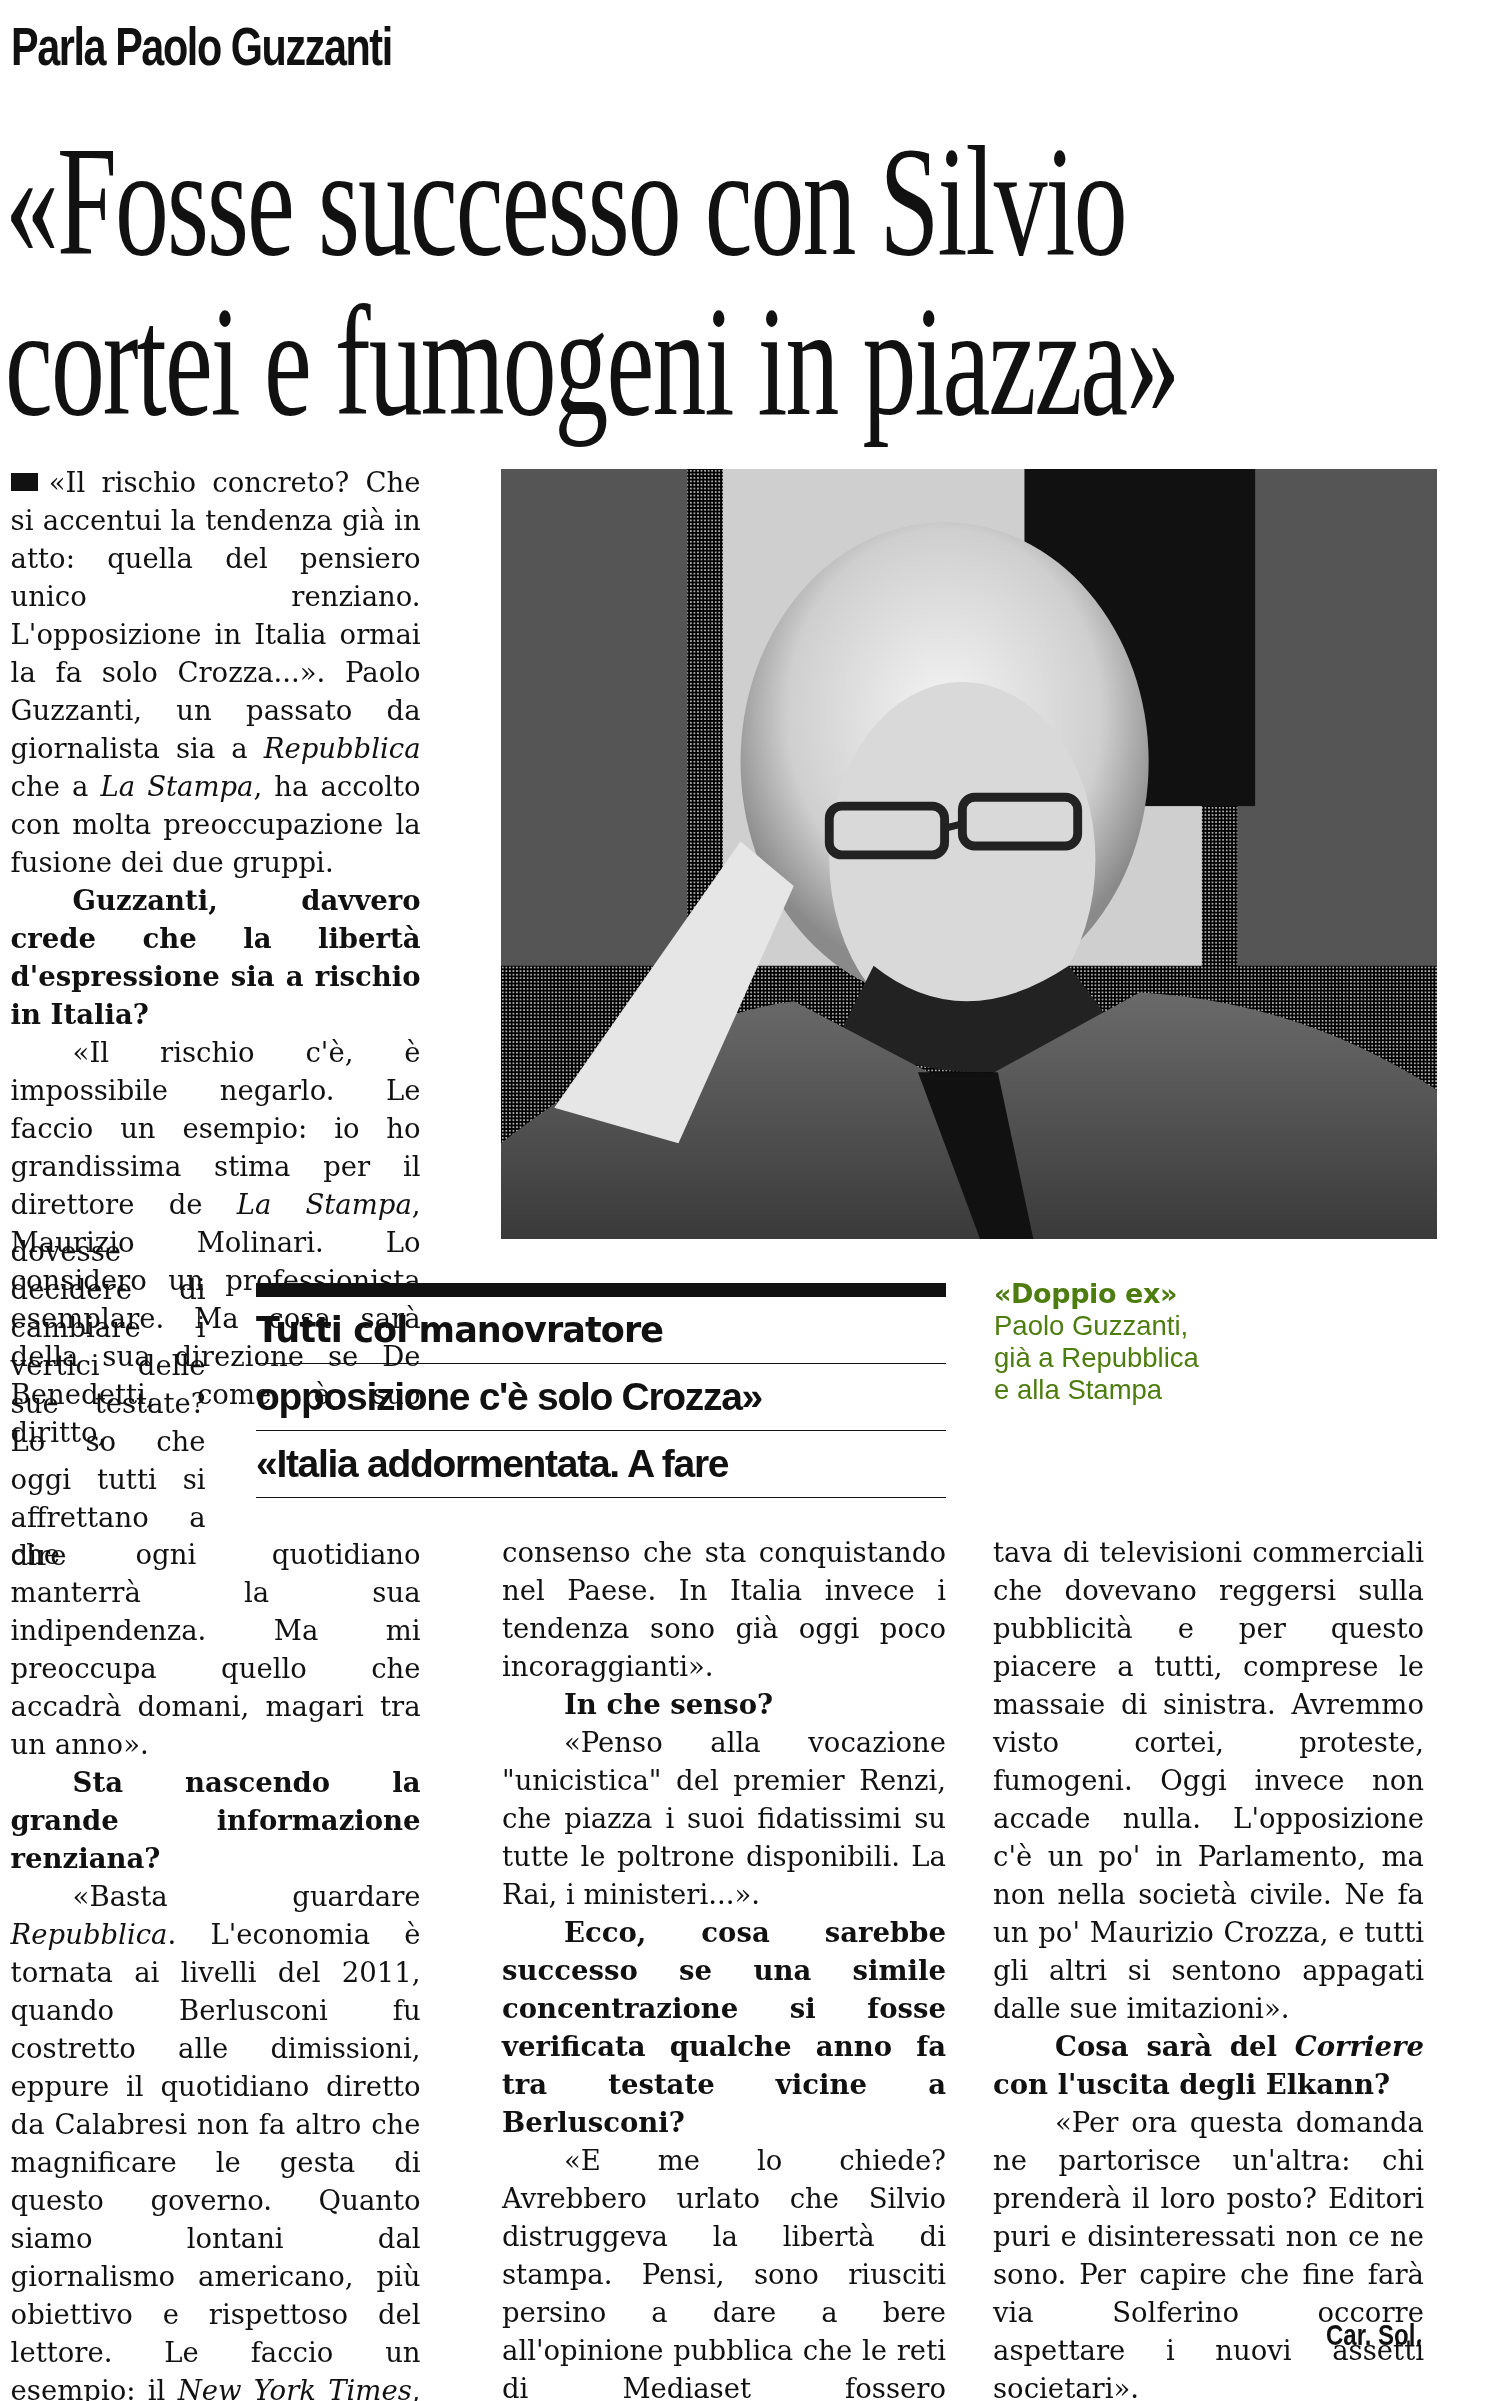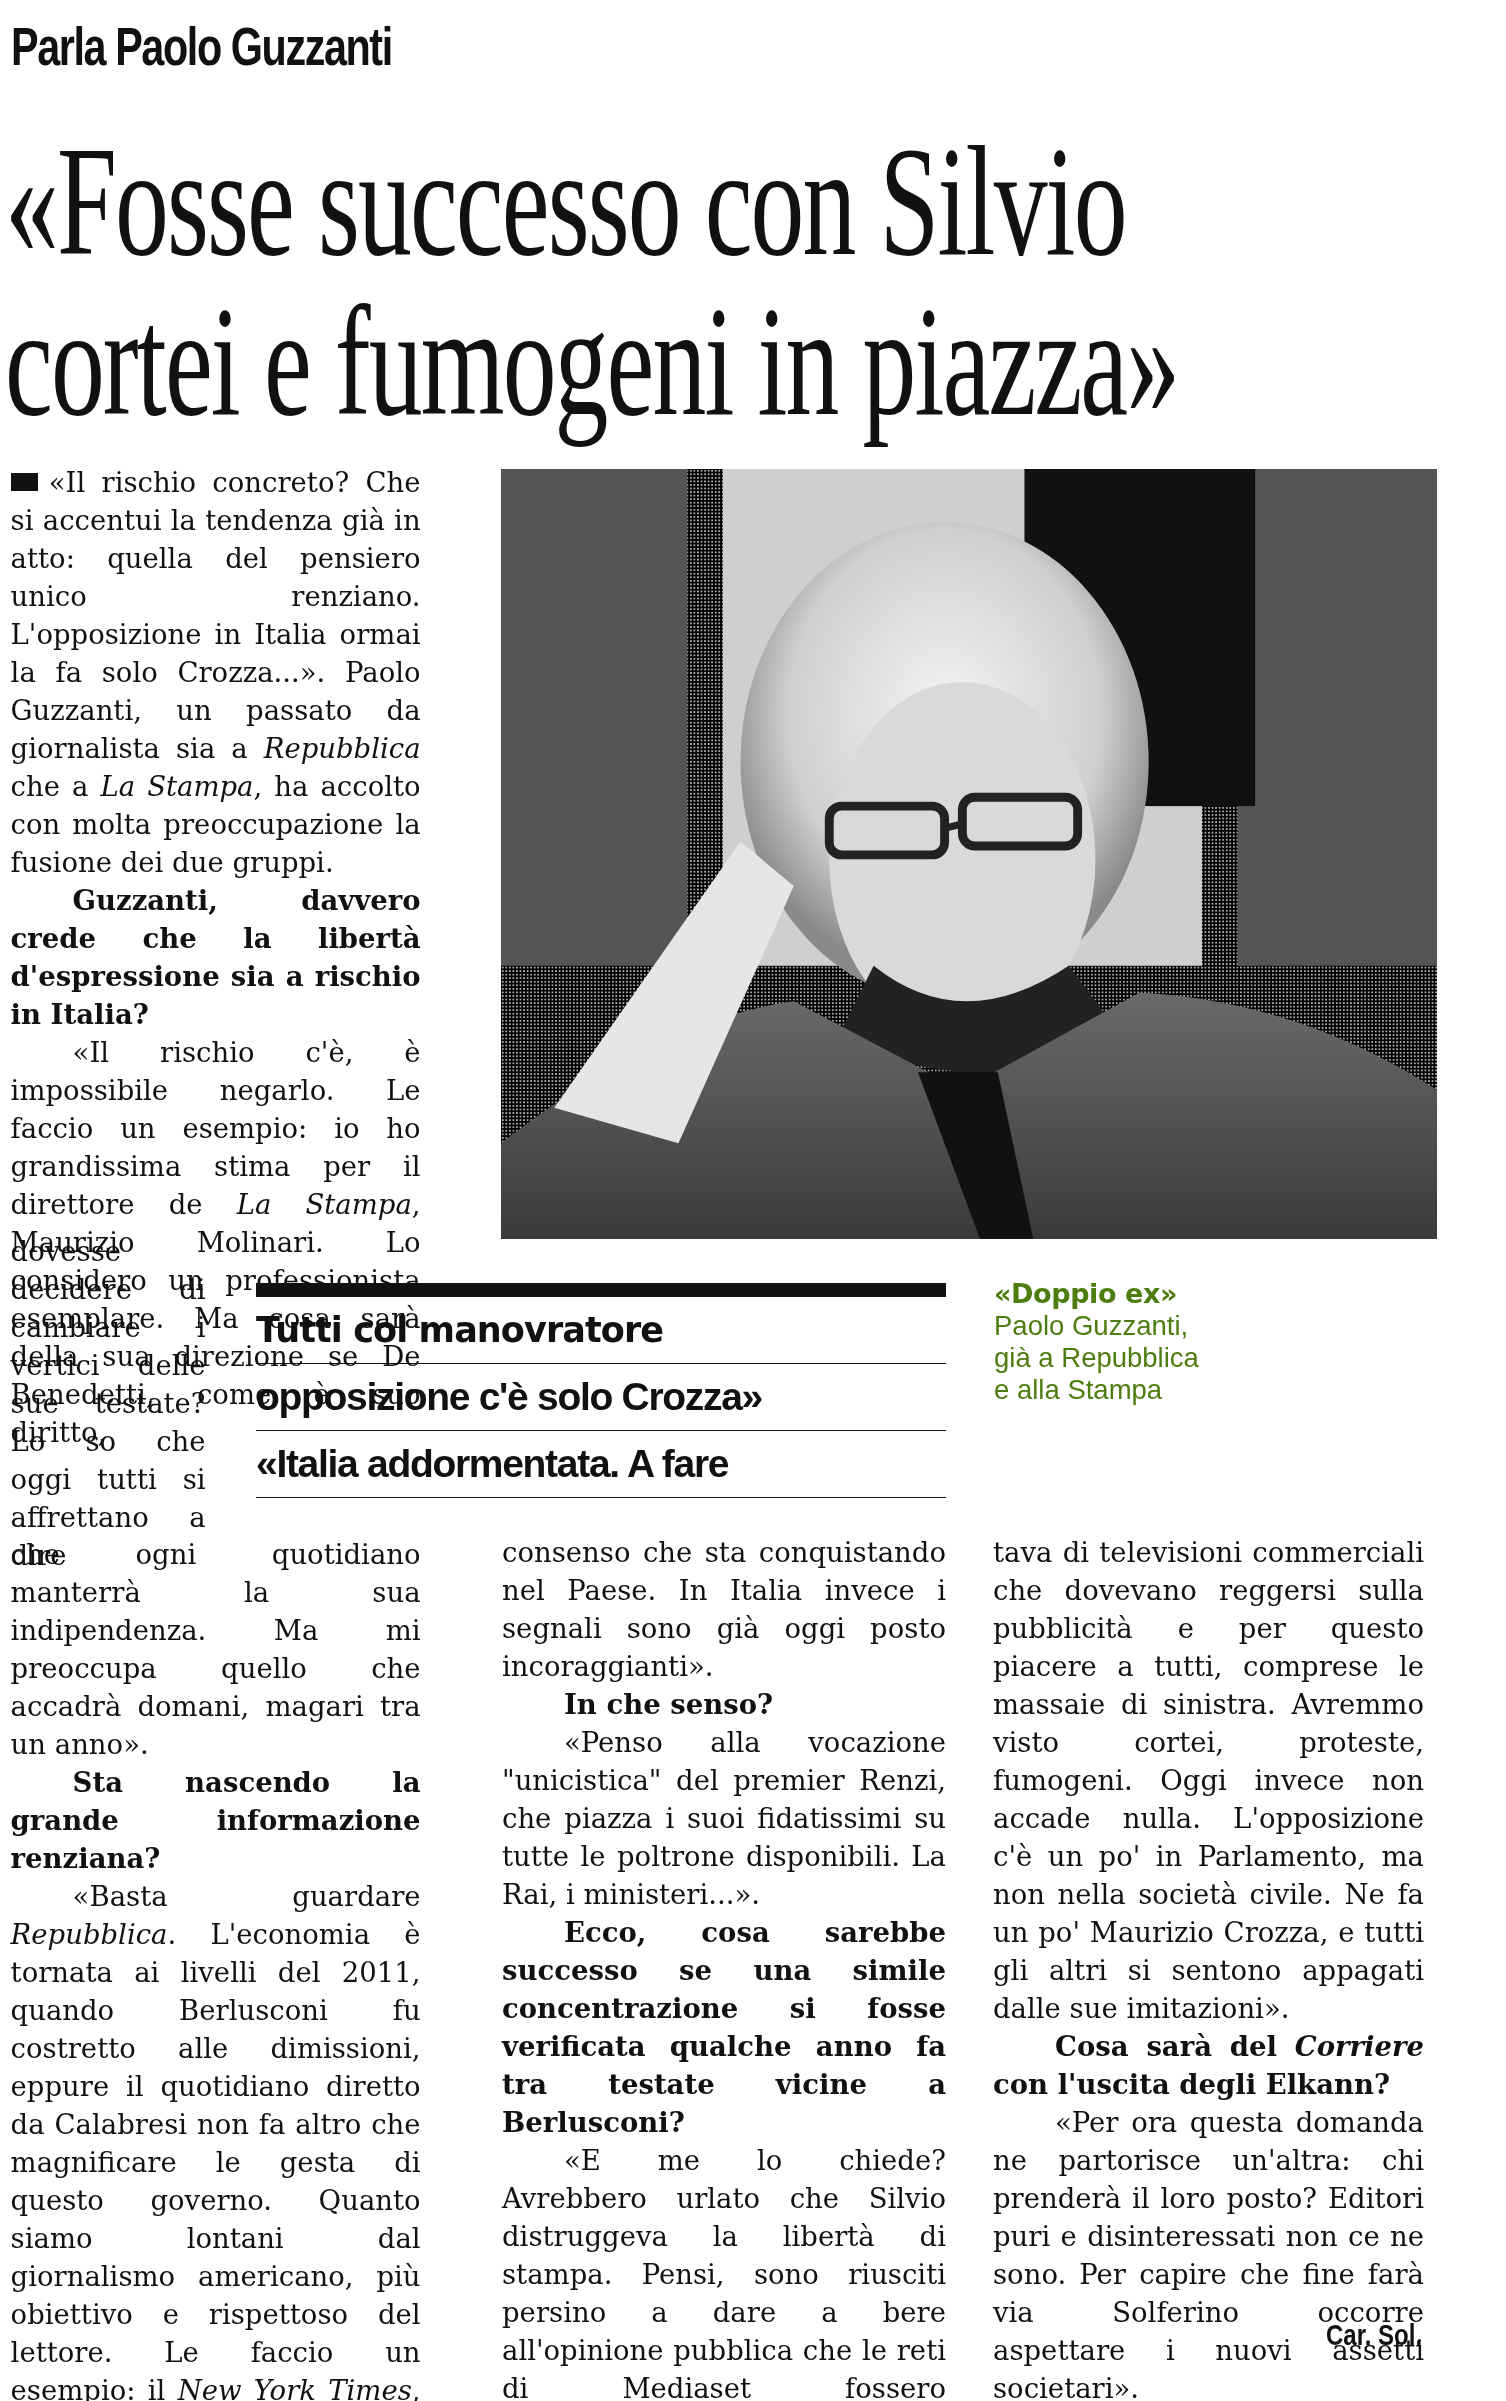--- a/index.html
+++ b/index.html
@@ -96,21 +96,21 @@
 </div>
 
 <div class="abs inset">
   <div class="inset-bar"></div>
   <div class="inset-line inset-title">Tutti col manovratore</div>
   <div class="inset-line inset-sub">opposizione c'è solo Crozza»</div>
   <div class="inset-line inset-sub">«Italia addormentata. A fare</div>
 </div>
 
 <div class="abs body-text col-mid">
-  <p>consenso che sta conquistando nel Paese. In Italia invece i segnali sono già oggi posto incoraggianti».</p>
+  <p>consenso che sta conquistando nel Paese. In Italia invece i tendenza sono già oggi poco incoraggianti».</p>
   <p class="q">In che senso?</p>
   <p class="a">«Penso alla vocazione "unicistica" del premier Renzi, che piazza i suoi fidatissimi su tutte le poltrone disponibili. La Rai, i ministeri...».</p>
   <p class="q">Ecco, cosa sarebbe successo se una simile concentrazione si fosse verificata qualche anno fa tra testate vicine a Berlusconi?</p>
   <p class="a">«E me lo chiede? Avrebbero urlato che Silvio distruggeva la libertà di stampa. Pensi, sono riusciti persino a dare a bere all'opinione pubblica che le reti di Mediaset fossero ideologizzate, quando invece si trat-</p>
 </div>
 
 <div class="abs body-text col-right">
   <p>tava di televisioni commerciali che dovevano reggersi sulla pubblicità e per questo piacere a tutti, comprese le massaie di sinistra. Avremmo visto cortei, proteste, fumogeni. Oggi invece non accade nulla. L'opposizione c'è un po' in Parlamento, ma non nella società civile. Ne fa un po' Maurizio Crozza, e tutti gli altri si sentono appagati dalle sue imitazioni».</p>
   <p class="q"><span>Cosa sarà del </span><i>Corriere</i><span> con l'uscita degli Elkann?</span></p>
   <p class="a">«Per ora questa domanda ne partorisce un'altra: chi prenderà il loro posto? Editori puri e disinteressati non ce ne sono. Per capire che fine farà via Solferino occorre aspettare i nuovi assetti societari».</p>

